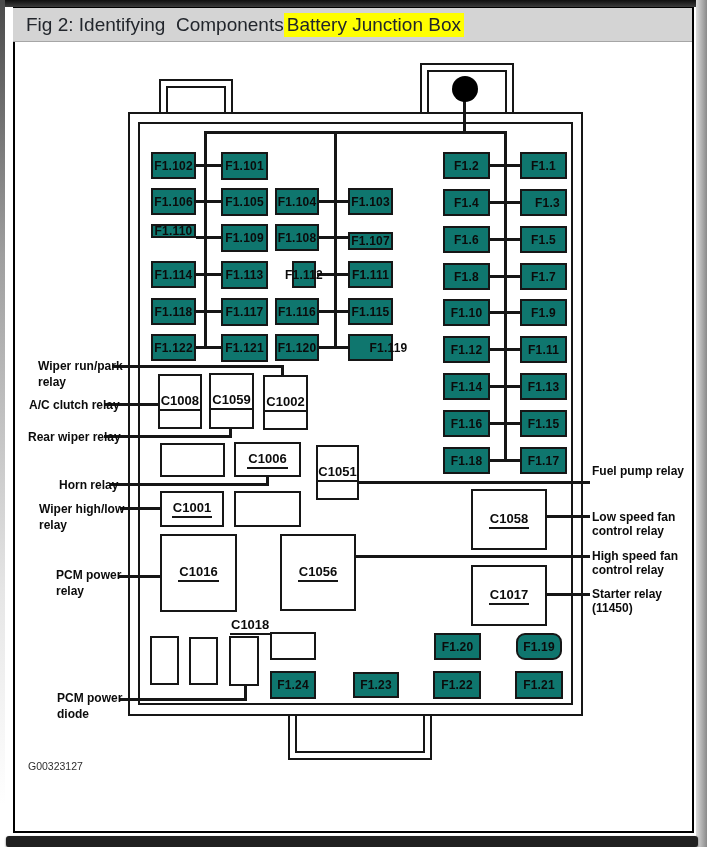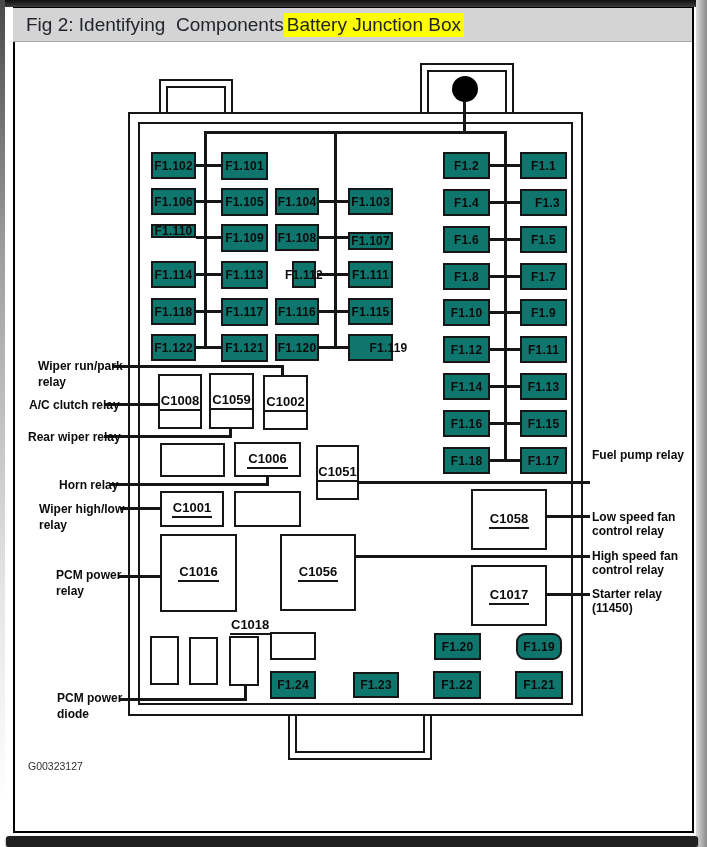--- a/index.html
+++ b/index.html
@@ -131,21 +131,21 @@
     <div class="fb" style="left:520px;top:299px;width:47px;height:27px;">F1.9</div>
     <div class="fb" style="left:443px;top:336px;width:47px;height:27px;">F1.12</div>
     <div class="fb" style="left:520px;top:336px;width:47px;height:27px;">F1.11</div>
     <div class="fb" style="left:443px;top:373px;width:47px;height:27px;">F1.14</div>
     <div class="fb" style="left:520px;top:373px;width:47px;height:27px;">F1.13</div>
     <div class="fb" style="left:443px;top:410px;width:47px;height:27px;">F1.16</div>
     <div class="fb" style="left:520px;top:410px;width:47px;height:27px;">F1.15</div>
     <div class="fb" style="left:443px;top:447px;width:47px;height:27px;">F1.18</div>
     <div class="fb" style="left:520px;top:447px;width:47px;height:27px;">F1.17</div>
 
-    <div class="cbox" style="left:158px;top:374px;width:44px;height:55px;">
+    <div class="cbox" style="left:158px;top:374px;width:44px;height:55px;justify-content:flex-end;">
         <span class="u">C1008</span>
       </div>
     <div class="cbox" style="left:209px;top:373px;width:45px;height:56px;">
         <span class="u">C1059</span>
       </div>
     <div class="cbox" style="left:263px;top:375px;width:45px;height:55px;">
         <span class="u">C1002</span>
       </div>
     <div class="blank" style="left:160px;top:443px;width:65px;height:34px;"></div>
     <div class="cbox" style="left:234px;top:442px;width:67px;height:35px;">
@@ -220,21 +220,21 @@
     </div>
     <div class="lbl" style="left:56px;top:567px;">
       <div>PCM power</div>
       <div>relay</div>
     </div>
     <div class="lbl" style="left:57px;top:690px;">
       <div>PCM power</div>
       <div>diode</div>
     </div>
 
-    <div class="lbl r" style="left:592px;top:448px;text-align:center;">
+    <div class="lbl r" style="left:592px;top:464px;text-align:center;">
       <div>Fuel pump relay</div>
     </div>
     <div class="lbl r" style="left:592px;top:510px;">
       <div>Low speed fan</div>
       <div>control relay</div>
     </div>
     <div class="lbl r" style="left:592px;top:549px;">
       <div>High speed fan</div>
       <div>control relay</div>
     </div>

